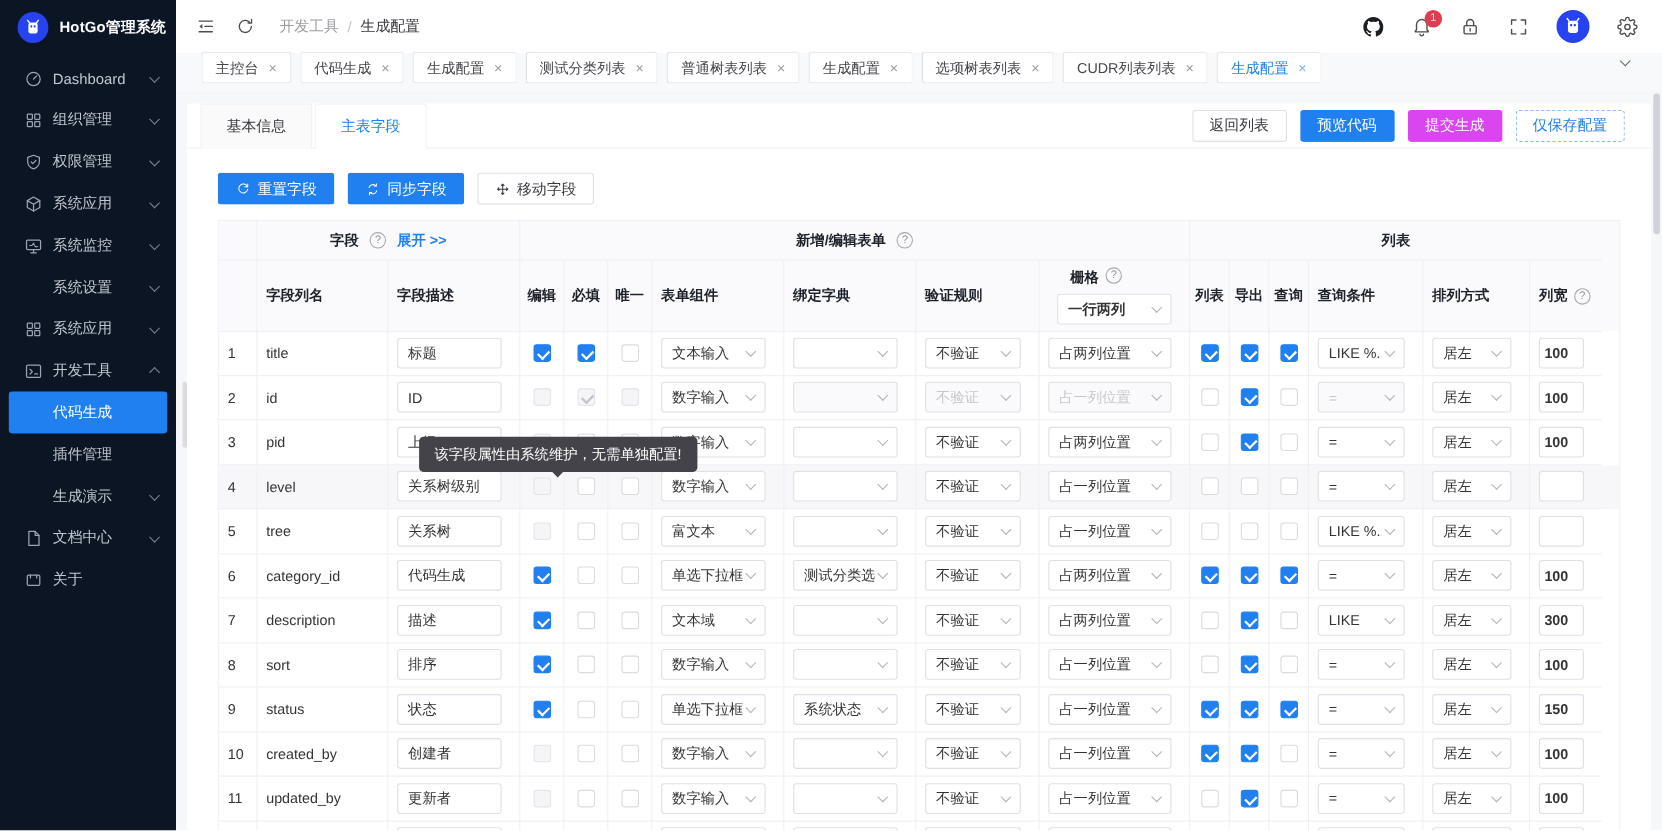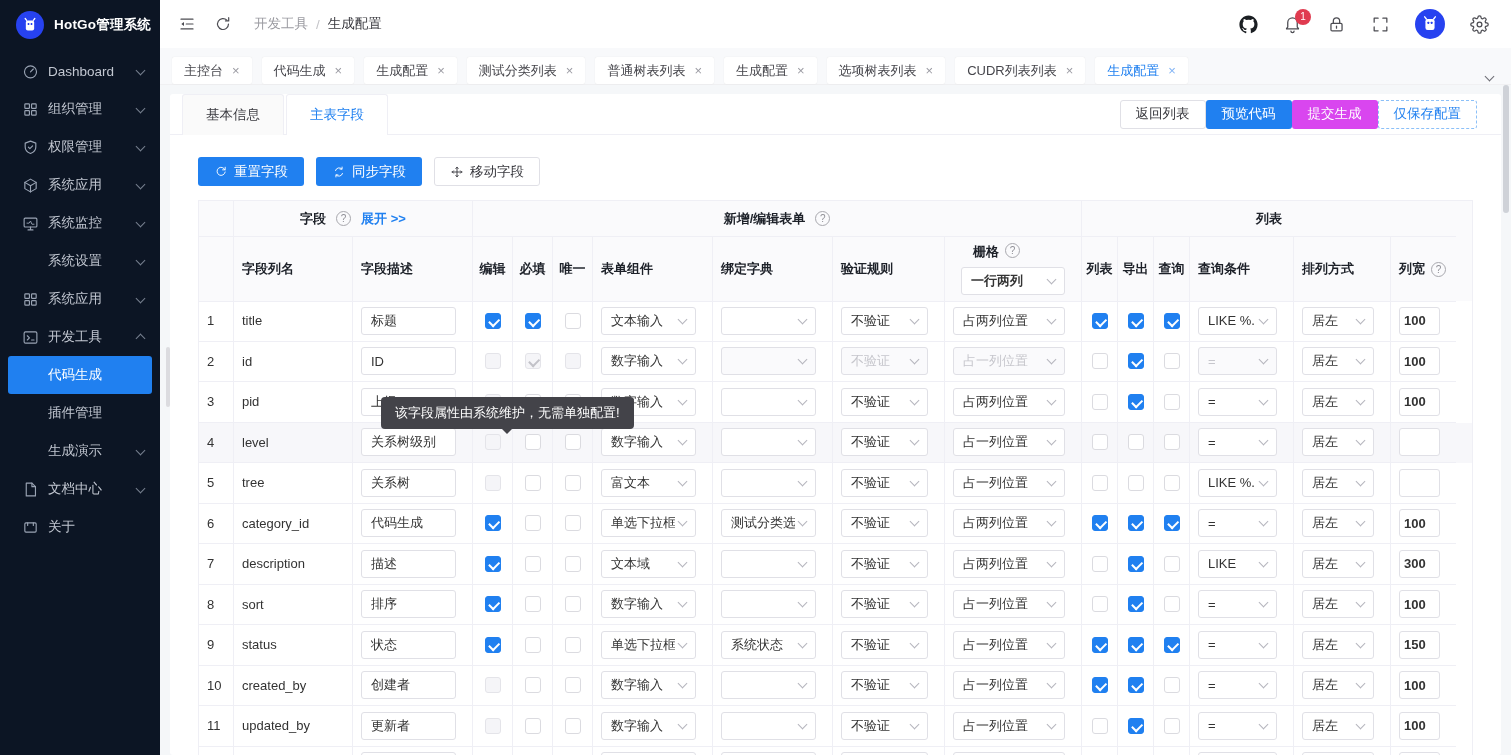--- a/index.html
+++ b/index.html
@@ -35,37 +35,37 @@
   .bc-sep { color:#c4c4c8; }
   .bc-cur { color:#37373d; }
   .topbar-right { margin-left:auto; display:flex; align-items:center; gap:25px; }
   .tr-icon { width:19px; height:19px; color:#4c4c52; cursor:pointer; position:relative; display:inline-flex; }
   .tr-icon svg { width:100%; height:100%; }
   .badge { position:absolute; top:-6px; right:-9px; min-width:16px; height:16px; border-radius:8px; background:#e03b50; color:#fff; font-size:10px; display:flex; align-items:center; justify-content:center; padding:0 4px; }
   .avatar { width:30px; height:30px; border-radius:50%; background:#2742f0; display:flex; align-items:center; justify-content:center; cursor:pointer; }
   .avatar svg { width:22px; height:22px; }
 
   
-  .tabbar { height:37px; background:#f8f9fb; display:flex; align-items:flex-end; padding:0 12px; border-bottom:1px solid #f0f0f2; }
+  .tabbar { height:37px; background:#f8f9fb; display:flex; align-items:flex-start; padding:0 24px; border-bottom:1px solid #f0f0f2; }
   .tabstrip { display:flex; gap:10px; flex:1; }
   .tab-chip { height:27px; background:#fff; border-radius:2px; display:flex; align-items:center; padding:0 12px; font-size:13px; color:#45454b; cursor:pointer; box-shadow:0 0 1px rgba(0,0,0,.12); white-space:nowrap; }
   .tab-chip .x { margin-left:9px; color:#9a9aa2; font-size:13px; line-height:1; }
   .tab-chip.active { color:#2080f0; }
   .tab-chip.active .x { color:#7fb2f5; }
   .tabbar-chevron { color:#6c6c74; padding:4px 6px; cursor:pointer; display:inline-flex; }
 
   
   .content { height:670px; background:#f5f7f9; padding:9px 10px 0; }
   .card { background:#fff; border-radius:3px; height:661px; overflow:hidden; position:relative; }
   .card-head { display:flex; align-items:center; border-bottom:1px solid #efeff5; padding:0 24px 0 12px; height:41px; }
   .card-tabs { display:flex; align-items:flex-end; height:41px; }
   .card-tab { height:41px; display:flex; align-items:center; padding:0 23px; font-size:13.5px; color:#38383e; background:#fafafa; border:1px solid #efeff5; border-bottom:none; border-radius:3px 3px 0 0; cursor:pointer; margin-right:2px; }
   .card-tab.active { background:#fff; color:#2080f0; position:relative; }
   .card-tab.active::after { content:""; position:absolute; left:0; right:0; bottom:-1px; height:1px; background:#fff; }
-  .card-actions { margin-left:auto; display:flex; }
+  .card-actions { margin-left:auto; display:flex; gap:12px; }
   .btn { height:29px; display:inline-flex; align-items:center; justify-content:center; gap:6px; padding:0 15px; border-radius:3px; font-size:13.5px; cursor:pointer; border:1px solid transparent; white-space:nowrap; }
   .btn svg { width:14px; height:14px; }
   .btn.default { background:#fff; border-color:#e0e0e6; color:#38383e; }
   .btn.primary { background:#2080f0; color:#fff; }
   .btn.success { background:#d946ef; color:#fff; }
   .btn.dashed  { background:#fff; border:1px dashed #8cc0f8; color:#2080f0; }
   .toolbar { display:flex; gap:12px; padding:22px 28px 0; }
 
   
   .tbl { margin:14px 28px 0; border:1px solid #efeff5; border-bottom:none; font-size:13px; color:#333;

